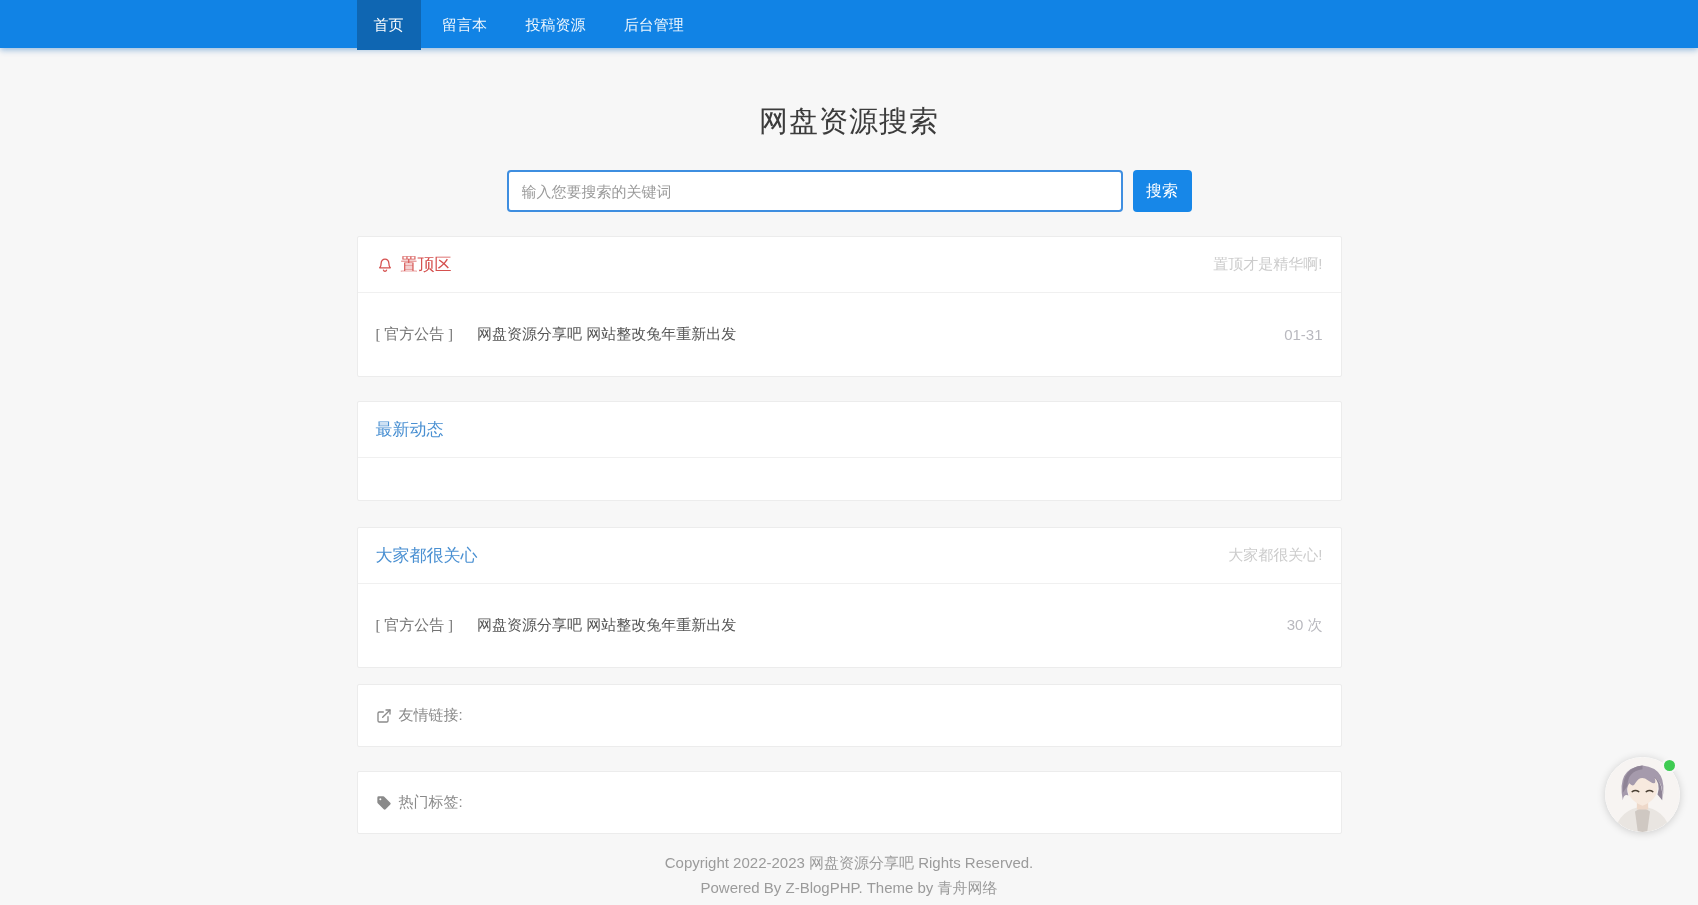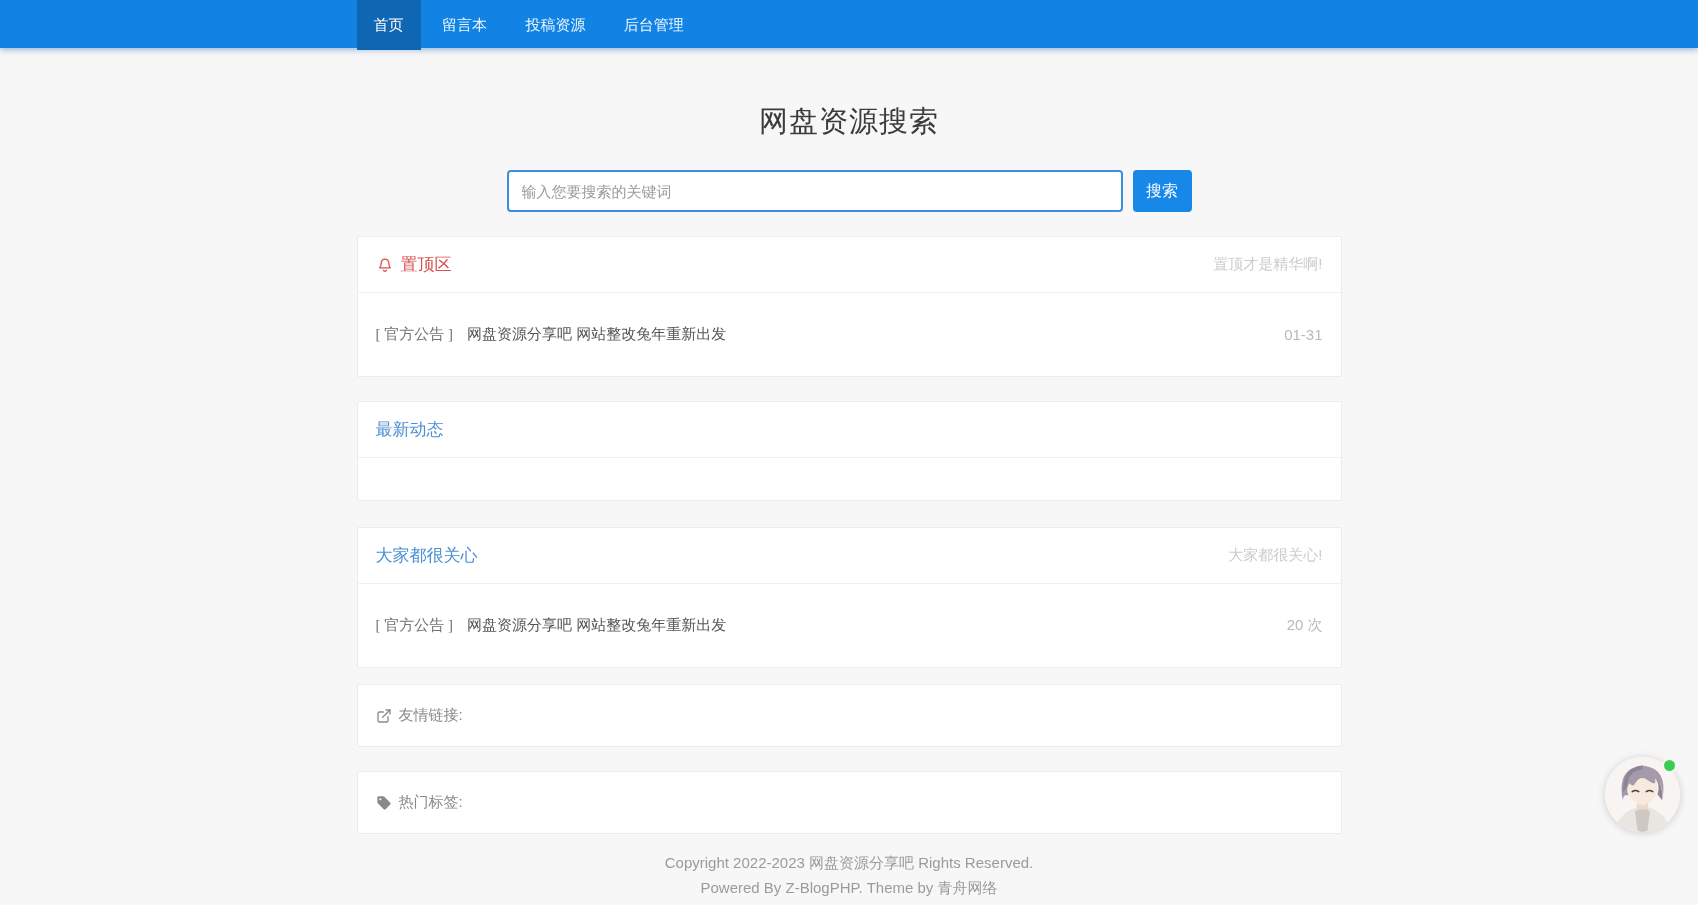--- a/index.html
+++ b/index.html
@@ -101,21 +101,21 @@
   .card-hint { font-size: 15px; color: #cccccc; }
   .card-row {
     border-top: 1px solid #f0f0f0;
     padding: 32px 18px;
     font-size: 15px;
     display: flex;
     align-items: center;
   }
   .card-row.empty { padding: 0; height: 43px; }
   .row-category { color: #737373; text-decoration: none; cursor: pointer; white-space: pre; font-family: Liberation Serif, serif; }
-  .row-title { color: #555; text-decoration: none; cursor: pointer; margin-left: 14px; }
+  .row-title { color: #555; text-decoration: none; cursor: pointer; margin-left: 24px; }
   .row-meta { margin-left: auto; color: #b9b9bf; font-size: 15px; }
 
   .label-row { padding: 21px 18px; display: flex; align-items: center; gap: 7px; }
   .label-text { color: #8a8a8a; font-size: 15px; }
 
   .icon { display: inline-flex; align-items: center; }
 
   
   .footer {
     margin: 16px 0 14px 0;
@@ -203,21 +203,21 @@
   <section class="card gap-lg">
     <div class="card-header">
       <div class="card-title blue">
         <span>大家都很关心</span>
       </div>
       <div class="card-hint">大家都很关心!</div>
     </div>
     <div class="card-row">
       <a class="row-category">[ 官方公告 ]</a>
       <a class="row-title">网盘资源分享吧 网站整改兔年重新出发</a>
-      <span class="row-meta">20 次</span>
+      <span class="row-meta">30 次</span>
     </div>
   </section>
 
   <section class="card gap-sm">
     <div class="label-row">
       <span class="icon">
         <svg width="16" height="16" viewBox="0 0 24 24" fill="none" stroke="#8a8a8a" stroke-width="2" stroke-linecap="round" stroke-linejoin="round">
           <path d="M18 13v6a2 2 0 0 1-2 2H5a2 2 0 0 1-2-2V8a2 2 0 0 1 2-2h6"></path>
           <path d="M15 3h6v6"></path>
           <path d="M10 14L21 3"></path>

